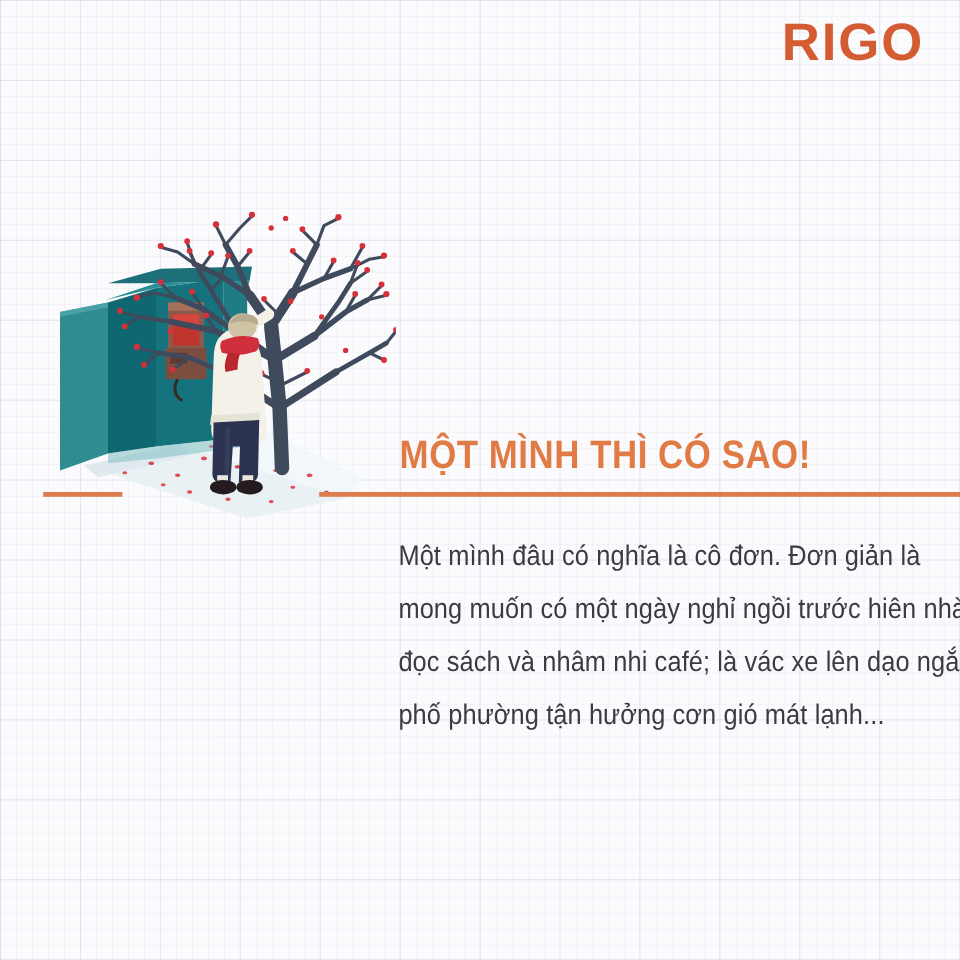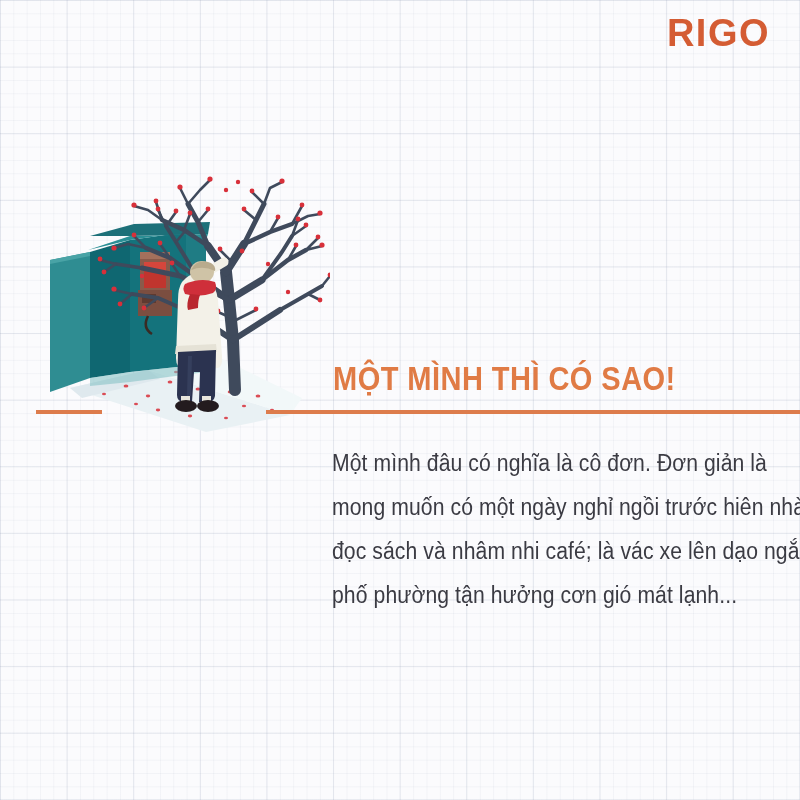--- a/index.html
+++ b/index.html
@@ -25,21 +25,21 @@
       linear-gradient(to bottom, rgba(150,162,186,0.09) 1px, transparent 1px);
     background-size: 66.6px 66.6px, 66.6px 66.6px, 13.33px 13.33px, 13.33px 13.33px;
     overflow: hidden;
   }
 
   
   #brand-logo {
     position: absolute;
     right: 30px;
     top: 14px;
-    font-size: 38px;
+    font-size: 44px;
     font-weight: bold;
     letter-spacing: 1.5px;
     color: #d45c33;
     font-family: "Liberation Sans", sans-serif;
     line-height: 1;
   }
 
   
   #illustration {
     position: absolute;

